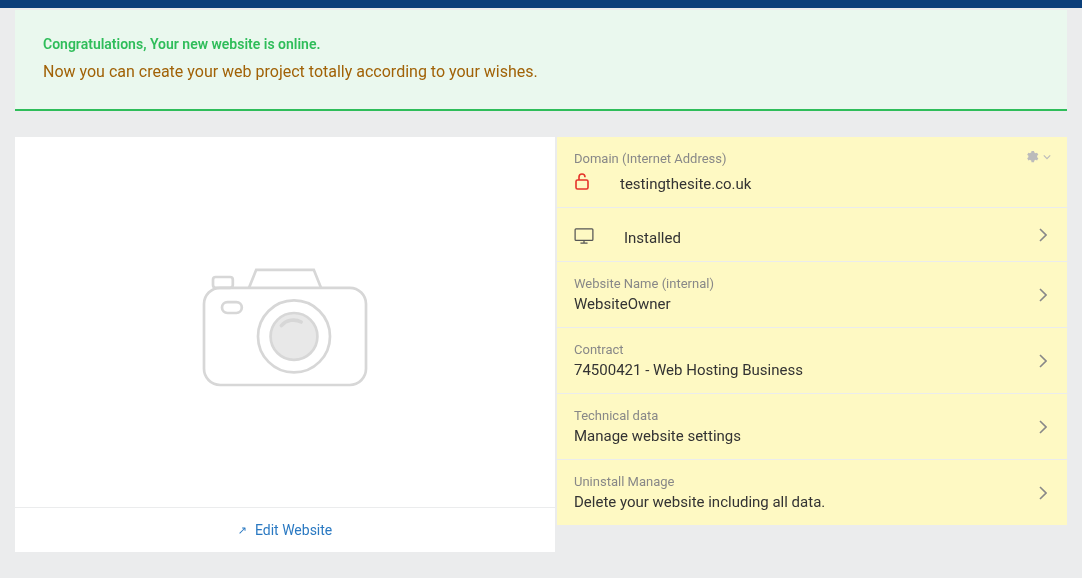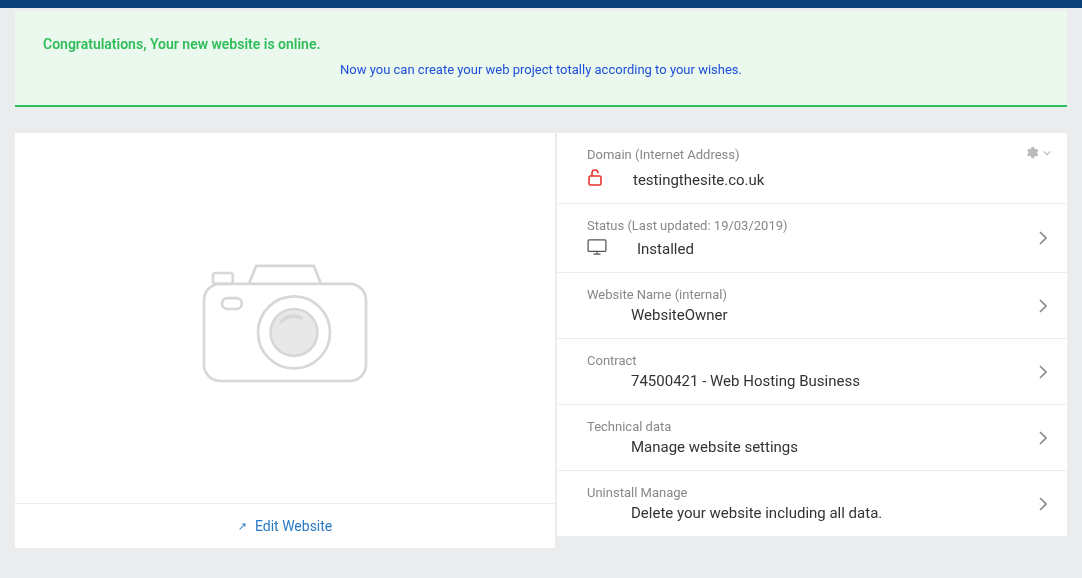--- a/index.html
+++ b/index.html
@@ -19,23 +19,22 @@
       border-bottom: 2px solid #2fbd5a;
       padding: 26px 28px 28px 28px;
     }
     .banner-title {
       color: #2fbd5a;
       font-size: 14px;
       font-weight: 600;
       margin-bottom: 10px;
     }
     .banner-sub {
-      color: #1d4ed8;
-      font-size: 13px;
-      text-align: center;
+      color: #a16207;
+      font-size: 16px;
     }
     .main {
       display: flex;
       gap: 2px;
       padding: 26px 15px 15px 15px;
     }
     .left-card {
       background: #fff;
       width: 540px;
       display: flex;
@@ -61,35 +60,34 @@
       justify-content: center;
       gap: 8px;
     }
     .right-col {
       flex: 1;
       display: flex;
       flex-direction: column;
       gap: 1px;
     }
     .panel {
-      background: #ffffff;
-      padding: 14px 18px 14px 30px;
+      background: #fef9c3;
+      padding: 14px 18px 14px 17px;
       position: relative;
       cursor: default;
     }
     .panel.clickable { cursor: pointer; }
     .panel-label {
       color: #888;
       font-size: 13px;
       margin-bottom: 4px;
     }
     .panel-value {
       color: #333;
       font-size: 15px;
-      margin-left: 44px;
     }
     .panel-row-inline {
       display: flex;
       align-items: flex-end;
       gap: 30px;
       margin-top: 6px;
     }
     .panel-row-inline .val { font-size: 15px; color: #333; }
     .gear {
       position: absolute;
@@ -161,21 +159,20 @@
         <svg width="15" height="15" viewBox="0 0 24 24" fill="#bbb">
             <path d="M12 8a4 4 0 100 8 4 4 0 000-8zm9 4a7 7 0 00-.1-1.2l2-1.6-2-3.4-2.4 1a7 7 0 00-2-1.2L16 3h-4l-.5 2.6a7 7 0 00-2 1.2l-2.4-1-2 3.4 2 1.6A7 7 0 007 12a7 7 0 00.1 1.2l-2 1.6 2 3.4 2.4-1a7 7 0 002 1.2L12 21h4l.5-2.6a7 7 0 002-1.2l2.4 1 2-3.4-2-1.6c.06-.4.1-.8.1-1.2z"></path>
           </svg>
         <svg width="8" height="6" viewBox="0 0 10 6" fill="none" stroke="#bbb" stroke-width="1.5">
             <path d="M1 1 L5 5 L9 1"></path>
           </svg>
       </div>
     </div>
 
     <div class="panel clickable">
-      <div class="panel-label">Status  (Last updated: 19/03/2019)</div>
       <div class="panel-row-inline">
         <span class="monitor-ico">
           <svg width="20" height="16" viewBox="0 0 22 18" stroke="#555" stroke-width="1.4" fill="none">
             <rect x="1" y="1" width="20" height="13" rx="1"></rect>
             <line x1="7" y1="17" x2="15" y2="17"></line>
             <line x1="11" y1="14" x2="11" y2="17"></line>
           </svg>
         </span>
         <span class="val">Installed</span>
       </div>

